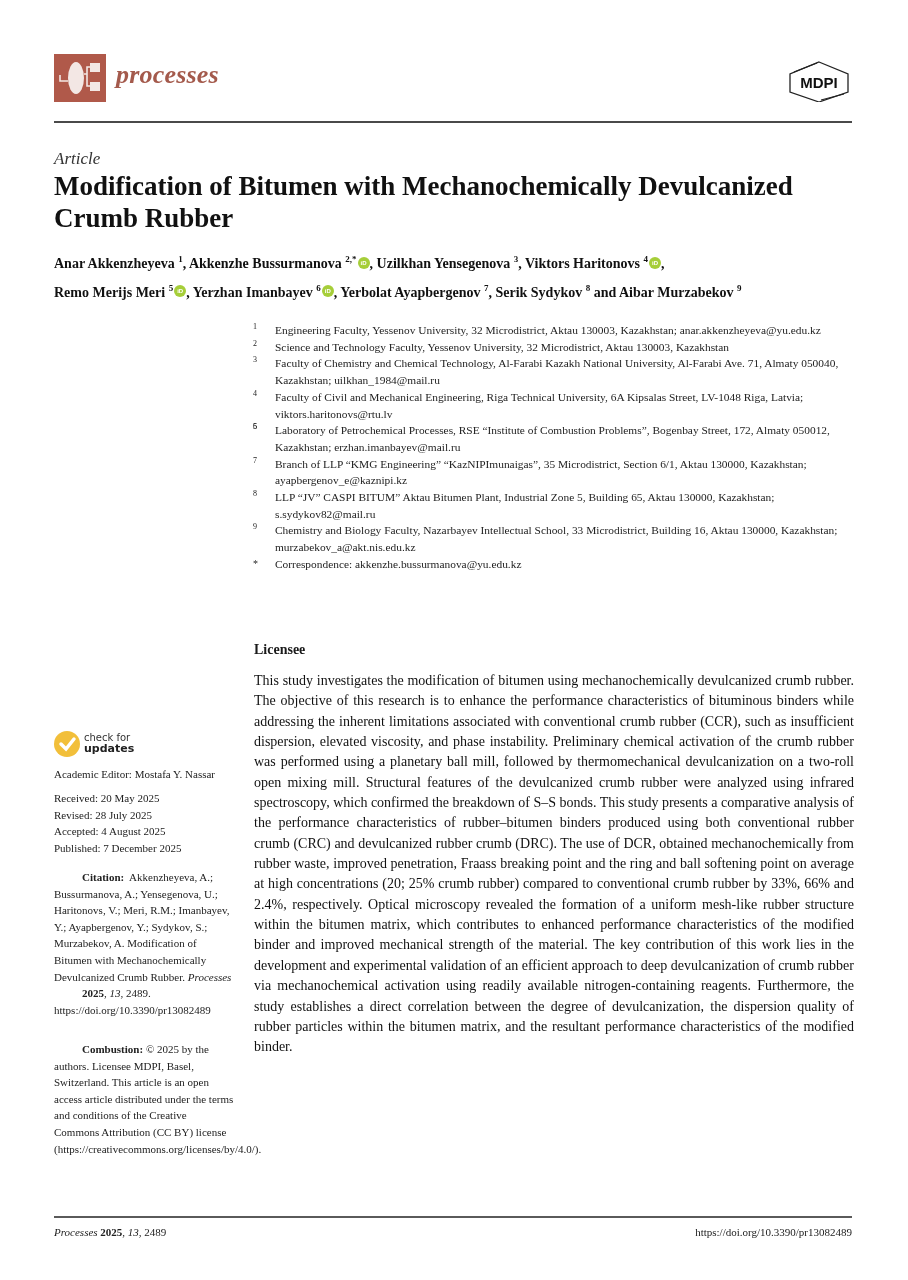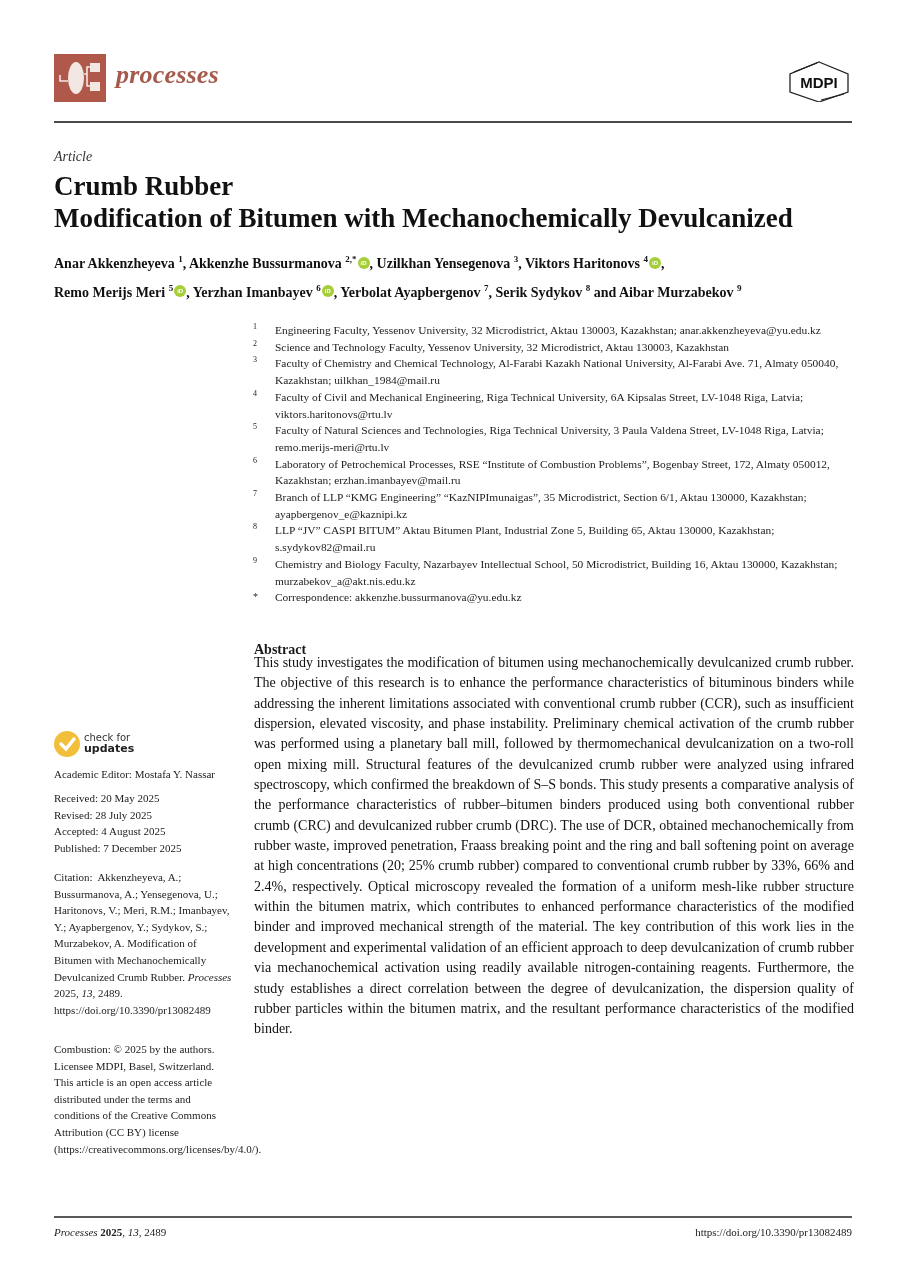--- a/index.html
+++ b/index.html
@@ -6,45 +6,45 @@
   html, body { width: 908px; height: 1280px; background: #ffffff; }
   body { position: relative; font-family: "Liberation Serif", "DejaVu Serif", serif; color: #1a1a1a; overflow: hidden; }
 
   .header { position: absolute; left: 54px; top: 54px; width: 800px; height: 50px; }
   .logo-box { position: absolute; left: 0; top: 0; width: 52px; height: 48px; background: #b0594a; }
   .logo-box svg { position: absolute; left: 0; top: 0; }
   .journal-name { position: absolute; left: 62px; top: 6px; font-family: "Liberation Serif", serif; font-style: italic; font-weight: bold; font-size: 26px; color: #a45a4c; letter-spacing: 0.2px; }
   .mdpi-logo { position: absolute; right: 0; top: 6px; width: 70px; height: 42px; }
   .header-rule { position: absolute; left: 54px; top: 121px; width: 798px; height: 1.5px; background: #4a4a4a; }
 
-  .article-type { position: absolute; left: 54px; top: 149px; font-style: italic; font-size: 14px; color: #333; }
+  .article-type { position: absolute; left: 54px; top: 149px; font-style: italic; font-size: 17px; color: #333; }
   .title { position: absolute; left: 54px; top: 170px; width: 820px; font-size: 27px; font-weight: bold; line-height: 32px; color: #111; }
   .authors { position: absolute; left: 54px; top: 247px; width: 820px; font-size: 14px; font-weight: bold; line-height: 24px; color: #111; }
   .authors sup { font-size: 9px; font-weight: bold; }
   .orcid { display: inline-block; width: 12px; height: 12px; border-radius: 50%; background: #a6ce39; color: #fff; font-family: "Liberation Sans", sans-serif; font-size: 6px; font-weight: bold; text-align: center; line-height: 12px; vertical-align: 3px; margin-left: 1px; }
 
   .affils { position: absolute; left: 250px; top: 322px; width: 610px; font-size: 11.4px; line-height: 16.7px; color: #222; }
   .affil { position: relative; padding-left: 25px; }
   .affil .num { position: absolute; left: 3px; top: -3px; font-size: 8px; }
   .affil .star { position: absolute; left: 3px; top: 0; font-size: 10px; }
 
   .abstract-h { position: absolute; left: 254px; top: 642px; font-size: 14px; font-weight: bold; }
-  .abstract { position: absolute; left: 254px; top: 653px; width: 600px; font-size: 14px; line-height: 20.35px; text-align: justify; hyphens: auto; color: #111; }
+  .abstract { position: absolute; left: 254px; top: 671px; width: 600px; font-size: 14px; line-height: 20.35px; text-align: justify; hyphens: auto; color: #111; }
 
   .side { position: absolute; left: 54px; width: 180px; font-size: 11px; line-height: 16.6px; color: #222; }
   .check { position: absolute; left: 54px; top: 731px; width: 120px; height: 28px; }
   .check-circle { position: absolute; left: 0; top: 0; width: 26px; height: 26px; border-radius: 50%; background: #f2bf3a; }
   .check-circle svg { position: absolute; left: 0; top: 0; }
   .check-text { position: absolute; left: 30px; top: 1px; font-family: "DejaVu Sans", sans-serif; font-size: 10px; line-height: 11px; color: #333; }
   .check-text b { display: block; font-size: 11px; color: #222; text-align: right; }
   .side-editor { top: 766px; }
   .side-dates { top: 790px; }
   .side-citation { top: 869px; }
   .side-copyright { top: 1041px; }
-  .side b { font-weight: normal; }
+  .side b { font-weight: bold; margin-left: 28px; }
 
   .footer-rule { position: absolute; left: 54px; top: 1216px; width: 798px; height: 1.5px; background: #5a5a5a; }
   .footer-left { position: absolute; left: 54px; top: 1226px; font-size: 11px; color: #222; }
   .footer-right { position: absolute; right: 56px; top: 1226px; font-size: 11px; color: #222; }
 </style>
 </head>
 <body>
 
 <div class="header">
   <div class="logo-box">
@@ -63,39 +63,39 @@
       <line x1="10" y1="12" x2="33" y2="3" stroke="#222" stroke-width="1.1"></line>
       <line x1="60" y1="34" x2="37" y2="40" stroke="#222" stroke-width="1.1"></line>
       <text x="35" y="28" text-anchor="middle" font-family="Liberation Sans, sans-serif" font-weight="bold" font-size="15" fill="#111">MDPI</text>
     </svg>
   </div>
 </div>
 <div class="header-rule"></div>
 
 <div class="article-type">Article</div>
 <div class="title">
+  <div>Modification of Bitumen with Mechanochemically Devulcanized</div>
   <div>Crumb Rubber</div>
-  <div>Modification of Bitumen with Mechanochemically Devulcanized</div>
 </div>
 <div class="authors" id="authors"><span>Anar Akkenzheyeva </span><sup>1</sup>, <span>Akkenzhe Bussurmanova </span><sup>2,*</sup><span class="orcid">iD</span>, <span>Uzilkhan Yensegenova </span><sup>3</sup>, <span>Viktors Haritonovs </span><sup>4</sup><span class="orcid">iD</span>,<br><span>Remo Merijs Meri </span><sup>5</sup><span class="orcid">iD</span>, <span>Yerzhan Imanbayev </span><sup>6</sup><span class="orcid">iD</span>, <span>Yerbolat Ayapbergenov </span><sup>7</sup>, <span>Serik Sydykov </span><sup>8</sup> and <span>Aibar Murzabekov </span><sup>9</sup></div>
 
 <div class="affils" id="affils">
     <div class="affil"><span class="num">1</span><span>Engineering Faculty, Yessenov University, 32 Microdistrict, Aktau 130003, Kazakhstan; anar.akkenzheyeva@yu.edu.kz</span></div>
     <div class="affil"><span class="num">2</span><span>Science and Technology Faculty, Yessenov University, 32 Microdistrict, Aktau 130003, Kazakhstan</span></div>
     <div class="affil"><span class="num">3</span><span>Faculty of Chemistry and Chemical Technology, Al-Farabi Kazakh National University, Al-Farabi Ave. 71, Almaty 050040, Kazakhstan; uilkhan_1984@mail.ru</span></div>
     <div class="affil"><span class="num">4</span><span>Faculty of Civil and Mechanical Engineering, Riga Technical University, 6A Kipsalas Street, LV-1048 Riga, Latvia; viktors.haritonovs@rtu.lv</span></div>
-    <div class="affil"><span class="num">5</span><span>Faculty of Natural Sciences and Technologies, Riga Technical University, 3 Paula Valdena Street, LV-1048 Riga, Latvia; remo.merijs-meri@rtu.lv</span></div>
+    <div class="affil"><span class="num">5</span></div>
     <div class="affil"><span class="num">6</span><span>Laboratory of Petrochemical Processes, RSE “Institute of Combustion Problems”, Bogenbay Street, 172, Almaty 050012, Kazakhstan; erzhan.imanbayev@mail.ru</span></div>
     <div class="affil"><span class="num">7</span><span>Branch of LLP “KMG Engineering” “KazNIPImunaigas”, 35 Microdistrict, Section 6/1, Aktau 130000, Kazakhstan; ayapbergenov_e@kaznipi.kz</span></div>
     <div class="affil"><span class="num">8</span><span>LLP “JV” CASPI BITUM” Aktau Bitumen Plant, Industrial Zone 5, Building 65, Aktau 130000, Kazakhstan; s.sydykov82@mail.ru</span></div>
-    <div class="affil"><span class="num">9</span><span>Chemistry and Biology Faculty, Nazarbayev Intellectual School, 50 Microdistrict, Building 16, Aktau 130000, Kazakhstan; murzabekov_a@akt.nis.edu.kz</span></div>
+    <div class="affil"><span class="num">9</span><span>Chemistry and Biology Faculty, Nazarbayev Intellectual School, 33 Microdistrict, Building 16, Aktau 130000, Kazakhstan; murzabekov_a@akt.nis.edu.kz</span></div>
     <div class="affil"><span class="star">*</span><span>Correspondence: akkenzhe.bussurmanova@yu.edu.kz</span></div>
   </div>
 
-<div class="abstract-h">Abstract</div>
+<div class="abstract-h">Licensee</div>
 <div class="abstract" lang="en">This study investigates the modification of bitumen using mechanochemically devulcanized crumb rubber. The objective of this research is to enhance the performance characteristics of bituminous binders while addressing the inherent limitations associated with conventional crumb rubber (CCR), such as insufficient dispersion, elevated viscosity, and phase instability. Preliminary chemical activation of the crumb rubber was performed using a planetary ball mill, followed by thermomechanical devulcanization on a two-roll open mixing mill. Structural features of the devulcanized crumb rubber were analyzed using infrared spectroscopy, which confirmed the breakdown of S–S bonds. This study presents a comparative analysis of the performance characteristics of rubber–bitumen binders produced using both conventional rubber crumb (CRC) and devulcanized rubber crumb (DRC). The use of DCR, obtained mechanochemically from rubber waste, improved penetration, Fraass breaking point and the ring and ball softening point on average at high concentrations (20; 25% crumb rubber) compared to conventional crumb rubber by 33%, 66% and 2.4%, respectively. Optical microscopy revealed the formation of a uniform mesh-like rubber structure within the bitumen matrix, which contributes to enhanced performance characteristics of the modified binder and improved mechanical strength of the material. The key contribution of this work lies in the development and experimental validation of an efficient approach to deep devulcanization of crumb rubber via mechanochemical activation using readily available nitrogen-containing reagents. Furthermore, the study establishes a direct correlation between the degree of devulcanization, the dispersion quality of rubber particles within the bitumen matrix, and the resultant performance characteristics of the modified binder.</div>
 
 <div class="check">
   <div class="check-circle">
     <svg width="26" height="26" viewBox="0 0 26 26">
       <path d="M7 13 L12 18 L20 8" stroke="#ffffff" stroke-width="3.5" fill="none" stroke-linecap="round"></path>
     </svg>
   </div>
   <div class="check-text">
     <span>check for</span>

